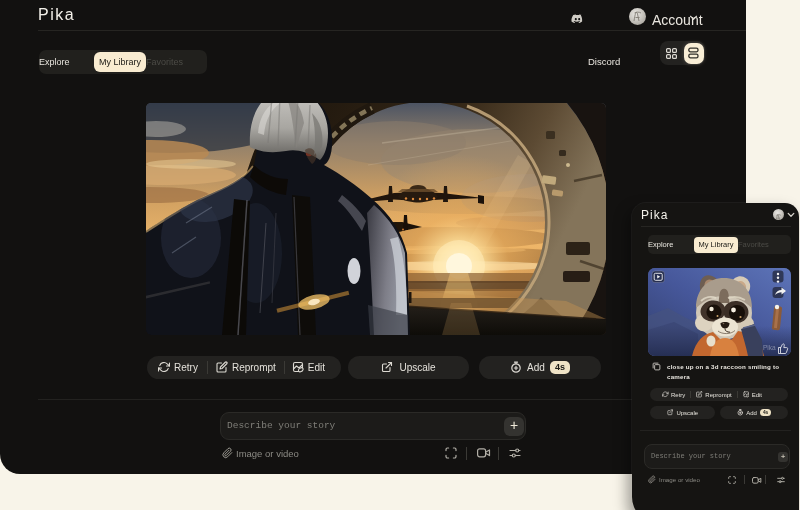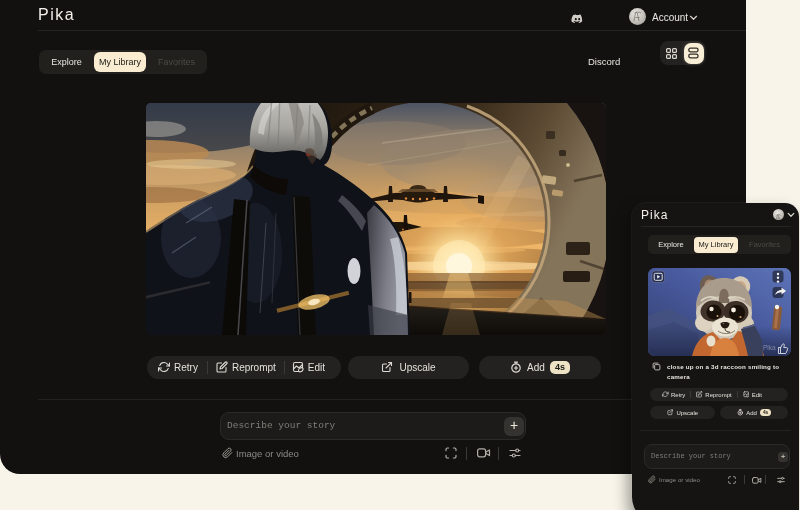--- a/index.html
+++ b/index.html
@@ -5,21 +5,21 @@
   * { margin:0; padding:0; box-sizing:border-box; }
   html,body { width:800px; height:510px; background:#f8f4e9; font-family:"Liberation Sans", sans-serif; overflow:hidden; }
   #page { position:relative; width:800px; height:510px; }
   .abs { position:absolute; }
   #main { left:0; top:0; width:746px; height:474px; background:#121110; border-radius:0 0 20px 20px; }
   #mobile { left:632px; top:203px; width:167px; height:320px; background:#151412; border-radius:14px 14px 0 26px; box-shadow:0 0 0 1px rgba(255,255,255,0.05), -5px 6px 14px rgba(0,0,0,0.35); }
   .logo { color:#f3f0e9; font-size:16px; letter-spacing:1.5px; font-weight:400; }
   .sep { background:#262522; height:1px; }
   .tabs { background:#21201d; border-radius:7px; display:flex; align-items:center; }
   .pill { background:#f9ecd1; color:#191813; border-radius:6px; display:flex; align-items:center; justify-content:center; }
-  .tabtxt { color:#e9e6df; text-align:center; }
+  .tabtxt { color:#e9e6df; }
   .fav { color:#4c4b46; }
   .btn { background:#232220; border-radius:12px; display:flex; align-items:center; color:#e4e1da; }
   .vdiv { width:1px; height:13px; background:#3b3a36; }
 </style>
 </head>
 <body>
 <div id="page">
 
   <div id="main" class="abs">
     <div class="abs logo" style="left:38px; top:6px;">Pika</div>
@@ -30,21 +30,21 @@
             <path fill="#cfccc5" d="M10.8 1.1C10 .7 9.2.5 8.3.4l-.3.6C7 .85 6 .85 5 1L4.7.4c-.9.1-1.7.3-2.5.7C.7 3.3.3 5.4.5 7.5c1 .7 2 1.2 3 1.5l.6-.9c-.5-.2-1-.4-1.4-.7l.3-.3c1.8.8 3.8.8 5.6 0l.3.3c-.4.3-.9.5-1.4.7l.6.9c1-.3 2-.8 3-1.5.3-2.4-.4-4.4-1.3-6.4zM4.8 6.3c-.5 0-1-.5-1-1.1 0-.6.4-1.1 1-1.1s1 .5 1 1.1c0 .6-.5 1.1-1 1.1zm3.4 0c-.5 0-1-.5-1-1.1 0-.6.4-1.1 1-1.1s1 .5 1 1.1c0 .6-.4 1.1-1 1.1z"></path>
           </svg>
       </span>
       <span class="abs" style="left:17px; top:2px; color:#e9e6df; font-size:9.5px;margin-top:44px;">Discord</span>
     </div>
     <div class="abs" style="left:629px; top:8px; width:17px; height:17px; border-radius:50%; background:radial-gradient(circle at 40% 35%, #e8e6e2 0%, #c9c6c0 45%, #9a968e 100%); overflow:hidden;">
       <svg width="17" height="17" viewBox="0 0 17 17">
           <path fill="none" stroke="#807c74" stroke-width="0.9" d="M5 13c.5-3 1-6 1.5-7.5S8 4 8.5 6s1 5 1.5 7M6.5 9.5h4M5.5 5c2-1.2 4.5-1.2 6.5 0"></path>
         </svg>
     </div>
-    <div class="abs" style="left:652px; top:12px; color:#e9e6df; font-size:10px;">Account</div>
+    <div class="abs" style="left:652px; top:12px; color:#e9e6df; font-size:14px;">Account</div>
     <svg class="abs" style="left:689px; top:14.5px;" width="9" height="6" viewBox="0 0 10 7">
         <path d="M1.5 1.5L5 5l3.5-3.5" fill="none" stroke="#d8d5cd" stroke-width="1.4" stroke-linecap="round" stroke-linejoin="round"></path>
       </svg>
 
     <div class="abs sep" style="left:38px; top:30px; width:708px;"></div>
 
     <div class="abs tabs" style="left:39px; top:50px; width:168px; height:24px;">
       <div class="tabtxt" style="width:55px; font-size:9px;">Explore</div>
       <div class="pill" style="width:52px; height:20px; font-size:9px;">My Library</div>
       <div class="tabtxt fav" style="width:61px; font-size:9px;">Favorites</div>

